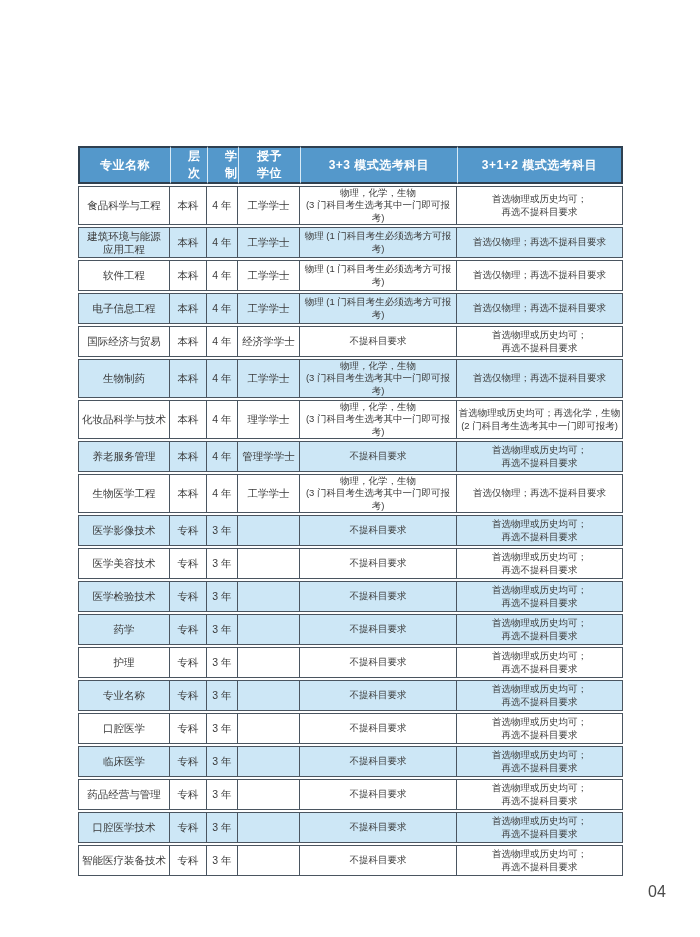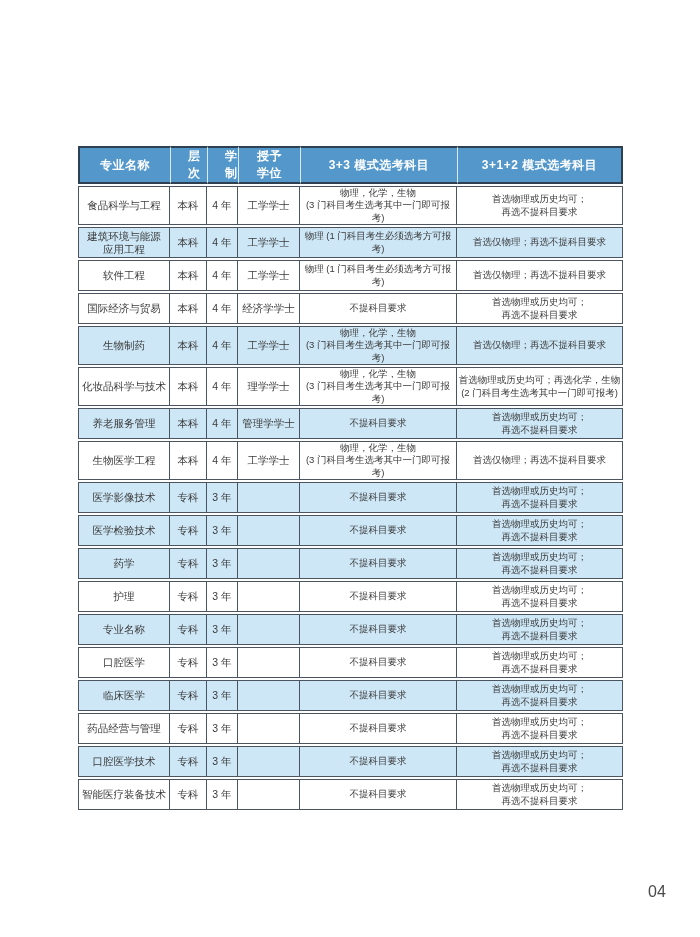--- a/index.html
+++ b/index.html
@@ -110,20 +110,28 @@
     <td class="c-mode">首选仅物理；再选不提科目要求</td>
   </tr>
         <tr>
     <td class="c-major">软件工程</td>
     <td class="c-level">本科</td>
     <td class="c-years">4 年</td>
     <td class="c-degree">工学学士</td>
     <td class="c-mode">物理 (1 门科目考生必须选考方可报考)</td>
     <td class="c-mode">首选仅物理；再选不提科目要求</td>
   </tr>
+        <tr class="alt">
+    <td class="c-major">电子信息工程</td>
+    <td class="c-level">本科</td>
+    <td class="c-years">4 年</td>
+    <td class="c-degree">工学学士</td>
+    <td class="c-mode">物理 (1 门科目考生必须选考方可报考)</td>
+    <td class="c-mode">首选仅物理；再选不提科目要求</td>
+  </tr>
         <tr>
     <td class="c-major">国际经济与贸易</td>
     <td class="c-level">本科</td>
     <td class="c-years">4 年</td>
     <td class="c-degree">经济学学士</td>
     <td class="c-mode">不提科目要求</td>
     <td class="c-mode">首选物理或历史均可；
 再选不提科目要求</td>
   </tr>
         <tr class="alt">
@@ -165,20 +173,29 @@
   </tr>
         <tr class="alt">
     <td class="c-major">医学影像技术</td>
     <td class="c-level">专科</td>
     <td class="c-years">3 年</td>
     <td class="c-degree"></td>
     <td class="c-mode">不提科目要求</td>
     <td class="c-mode">首选物理或历史均可；
 再选不提科目要求</td>
   </tr>
+        <tr>
+    <td class="c-major">医学美容技术</td>
+    <td class="c-level">专科</td>
+    <td class="c-years">3 年</td>
+    <td class="c-degree"></td>
+    <td class="c-mode">不提科目要求</td>
+    <td class="c-mode">首选物理或历史均可；
+再选不提科目要求</td>
+  </tr>
         <tr class="alt">
     <td class="c-major">医学检验技术</td>
     <td class="c-level">专科</td>
     <td class="c-years">3 年</td>
     <td class="c-degree"></td>
     <td class="c-mode">不提科目要求</td>
     <td class="c-mode">首选物理或历史均可；
 再选不提科目要求</td>
   </tr>
         <tr class="alt">

